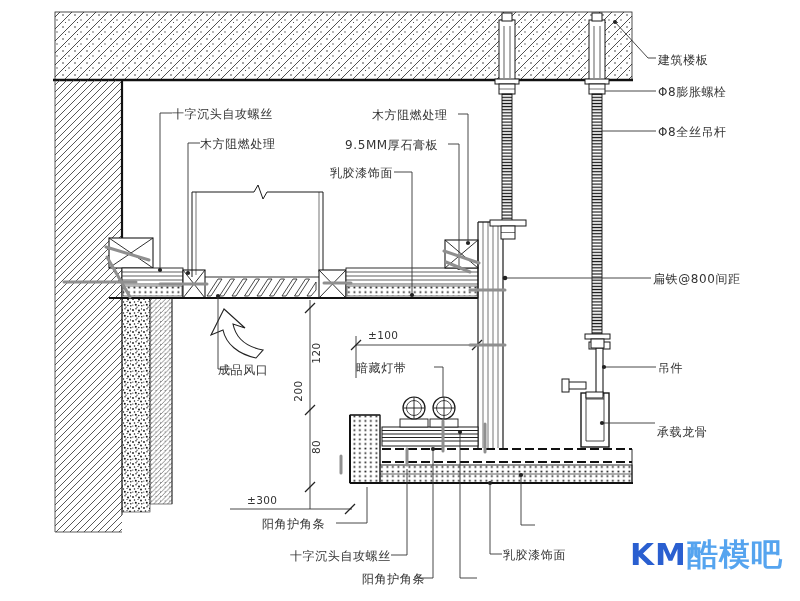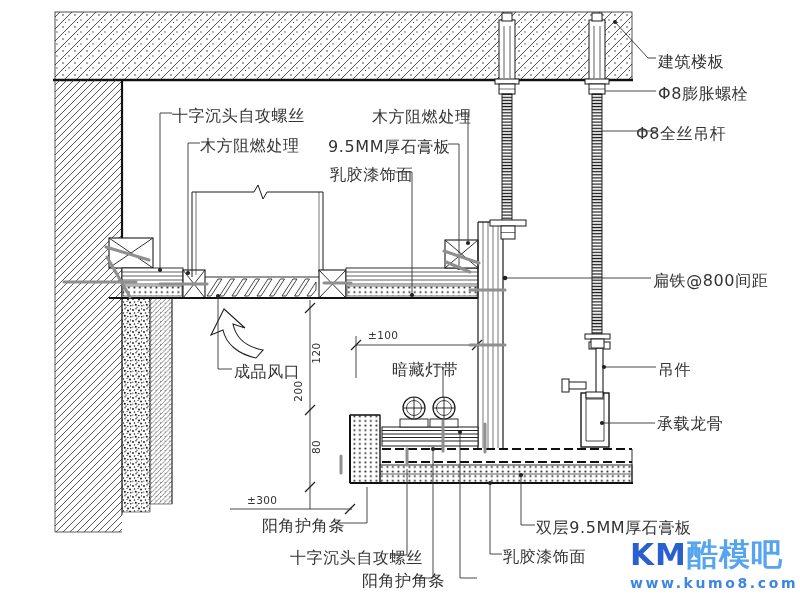--- a/index.html
+++ b/index.html
@@ -1,19 +1,19 @@
 <!DOCTYPE html>
 <html><head>
 <meta charset="utf-8">
 <style>
   html,body{margin:0;padding:0;background:#fff;}
   .stage{position:relative;width:800px;height:601px;background:#fff;overflow:hidden;
          font-family:"DejaVu Sans","Liberation Sans",sans-serif;}
   svg{position:absolute;left:0;top:0;}
-  .lbl{position:absolute;font-size:16px;color:#333;white-space:nowrap;letter-spacing:0.6px;}
+  .lbl{position:absolute;font-size:12px;color:#333;white-space:nowrap;letter-spacing:0.6px;}
   .dim{position:absolute;font-size:10.5px;color:#333;white-space:nowrap;letter-spacing:0.4px;}
   .dimv{transform:translate(-50%,-50%) rotate(-90deg);}
   .wm{position:absolute;left:630px;top:537px;line-height:1.1;}
   .wm-brand{font-size:31px;font-weight:bold;letter-spacing:1px;}
   .wm-km{color:#2a5fd0;}
   .wm-rest{color:#55a4ef;font-family:Liberation Mono, monospace;}
   .wm-url{font-size:14px;font-weight:bold;color:#3d86e2;letter-spacing:2.6px;margin-top:2px;}
 </style>
 </head>
 <body>
@@ -271,41 +271,39 @@
     <line x1="443" y1="421" x2="443" y2="451"></line>
     <line x1="485" y1="424" x2="485" y2="452"></line>
     <line x1="341" y1="456" x2="341" y2="473"></line>
     <line x1="407" y1="449" x2="407" y2="465"></line>
   </g>
 </svg>
 
 <div class="lbl" style="left:172px;top:106px">十字沉头自攻螺丝</div>
 <div class="lbl" style="left:200px;top:136px">木方阻燃处理</div>
 <div class="lbl" style="left:372px;top:107px">木方阻燃处理</div>
-<div class="lbl" style="left:328px;top:137px">9.5MM厚石膏板</div>
+<div class="lbl" style="left:345px;top:137px">9.5MM厚石膏板</div>
 <div class="lbl" style="left:330px;top:165px">乳胶漆饰面</div>
 <div class="lbl" style="left:658px;top:52px">建筑楼板</div>
 <div class="lbl" style="left:658px;top:84px">Φ8膨胀螺栓</div>
-<div class="lbl" style="left:636px;top:124px">Φ8全丝吊杆</div>
+<div class="lbl" style="left:658px;top:124px">Φ8全丝吊杆</div>
 <div class="lbl" style="left:653px;top:271px">扁铁@800间距</div>
 <div class="lbl" style="left:658px;top:360px">吊件</div>
-<div class="lbl" style="left:657px;top:414px">承载龙骨</div>
-<div class="lbl" style="left:234px;top:362px">成品风口</div>
-<div class="lbl" style="left:392px;top:360px">暗藏灯带</div>
+<div class="lbl" style="left:657px;top:424px">承载龙骨</div>
+<div class="lbl" style="left:218px;top:362px">成品风口</div>
+<div class="lbl" style="left:356px;top:360px">暗藏灯带</div>
 <div class="lbl" style="left:262px;top:516px">阳角护角条</div>
 <div class="lbl" style="left:290px;top:548px">十字沉头自攻螺丝</div>
 <div class="lbl" style="left:362px;top:571px">阳角护角条</div>
 <div class="lbl" style="left:478px;top:600px">白铁皮</div>
 <div class="lbl" style="left:503px;top:547px">乳胶漆饰面</div>
-<div class="lbl" style="left:536px;top:518px">双层9.5MM厚石膏板</div>
 
 <div class="dim dimv" style="left:316px;top:353px">120</div>
 <div class="dim dimv" style="left:298px;top:391px">200</div>
 <div class="dim dimv" style="left:316px;top:447px">80</div>
 <div class="dim" style="left:368px;top:329px">±100</div>
 <div class="dim" style="left:247px;top:494px">±300</div>
 
 <div class="wm">
   <div class="wm-brand"><span class="wm-km">KM</span><span class="wm-rest">酷模吧</span></div>
-  <div class="wm-url">www.kumo8.com</div>
 </div>
 
 </div>
 
 </body></html>

